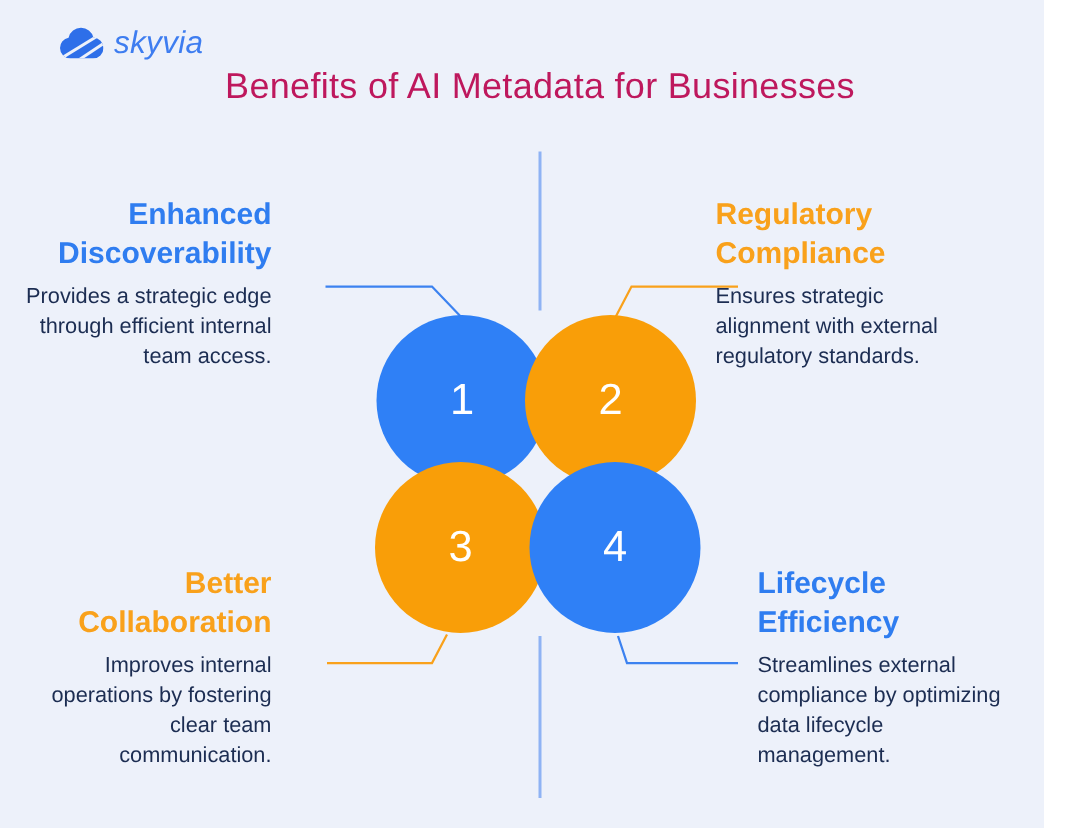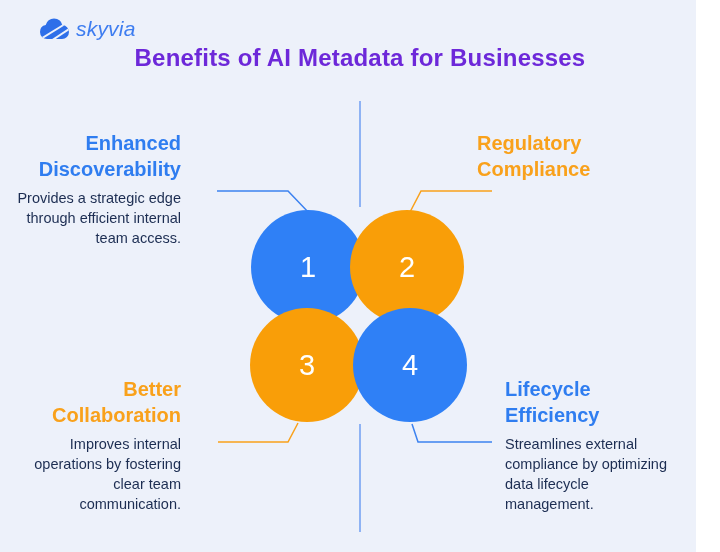--- a/index.html
+++ b/index.html
@@ -12,22 +12,22 @@
   }
   
   .logo{position:absolute;left:38px;top:17px;display:flex;align-items:center;gap:6px;}
   .logo .wordmark{
     font-size:21px;font-weight:500;font-style:italic;
     color:#3E7DF0;letter-spacing:.2px;
   }
   
   .title{
     position:absolute;left:0;top:44px;width:720px;
-    text-align:center;font-size:24px;font-weight:700;
-    color:#6d28d9;margin:0;letter-spacing:.2px;
+    text-align:center;font-size:24px;font-weight:400;
+    color:#be185d;margin:0;letter-spacing:.2px;
   }
   
   .lines{position:absolute;left:0;top:0;pointer-events:none;}
   
   .circle{
     position:absolute;width:114px;height:114px;border-radius:50%;
     display:flex;align-items:center;justify-content:center;
     color:#ffffff;font-size:29px;font-weight:400;
   }
   .c1{left:251px;top:210px;z-index:1;}
@@ -103,20 +103,23 @@
     <h2 class="heading accent-blue">Enhanced
 Discoverability</h2>
     <p class="desc">Provides a strategic edge
 through efficient internal
 team access.</p>
   </div>
 
   <div class="benefit block-tr">
     <h2 class="heading accent-orange">Regulatory
 Compliance</h2>
+    <p class="desc">Ensures strategic
+alignment with external
+regulatory standards.</p>
   </div>
 
   <div class="benefit block-br">
     <h2 class="heading accent-blue">Lifecycle
 Efficiency</h2>
     <p class="desc">Streamlines external
 compliance by optimizing
 data lifecycle
 management.</p>
   </div>

